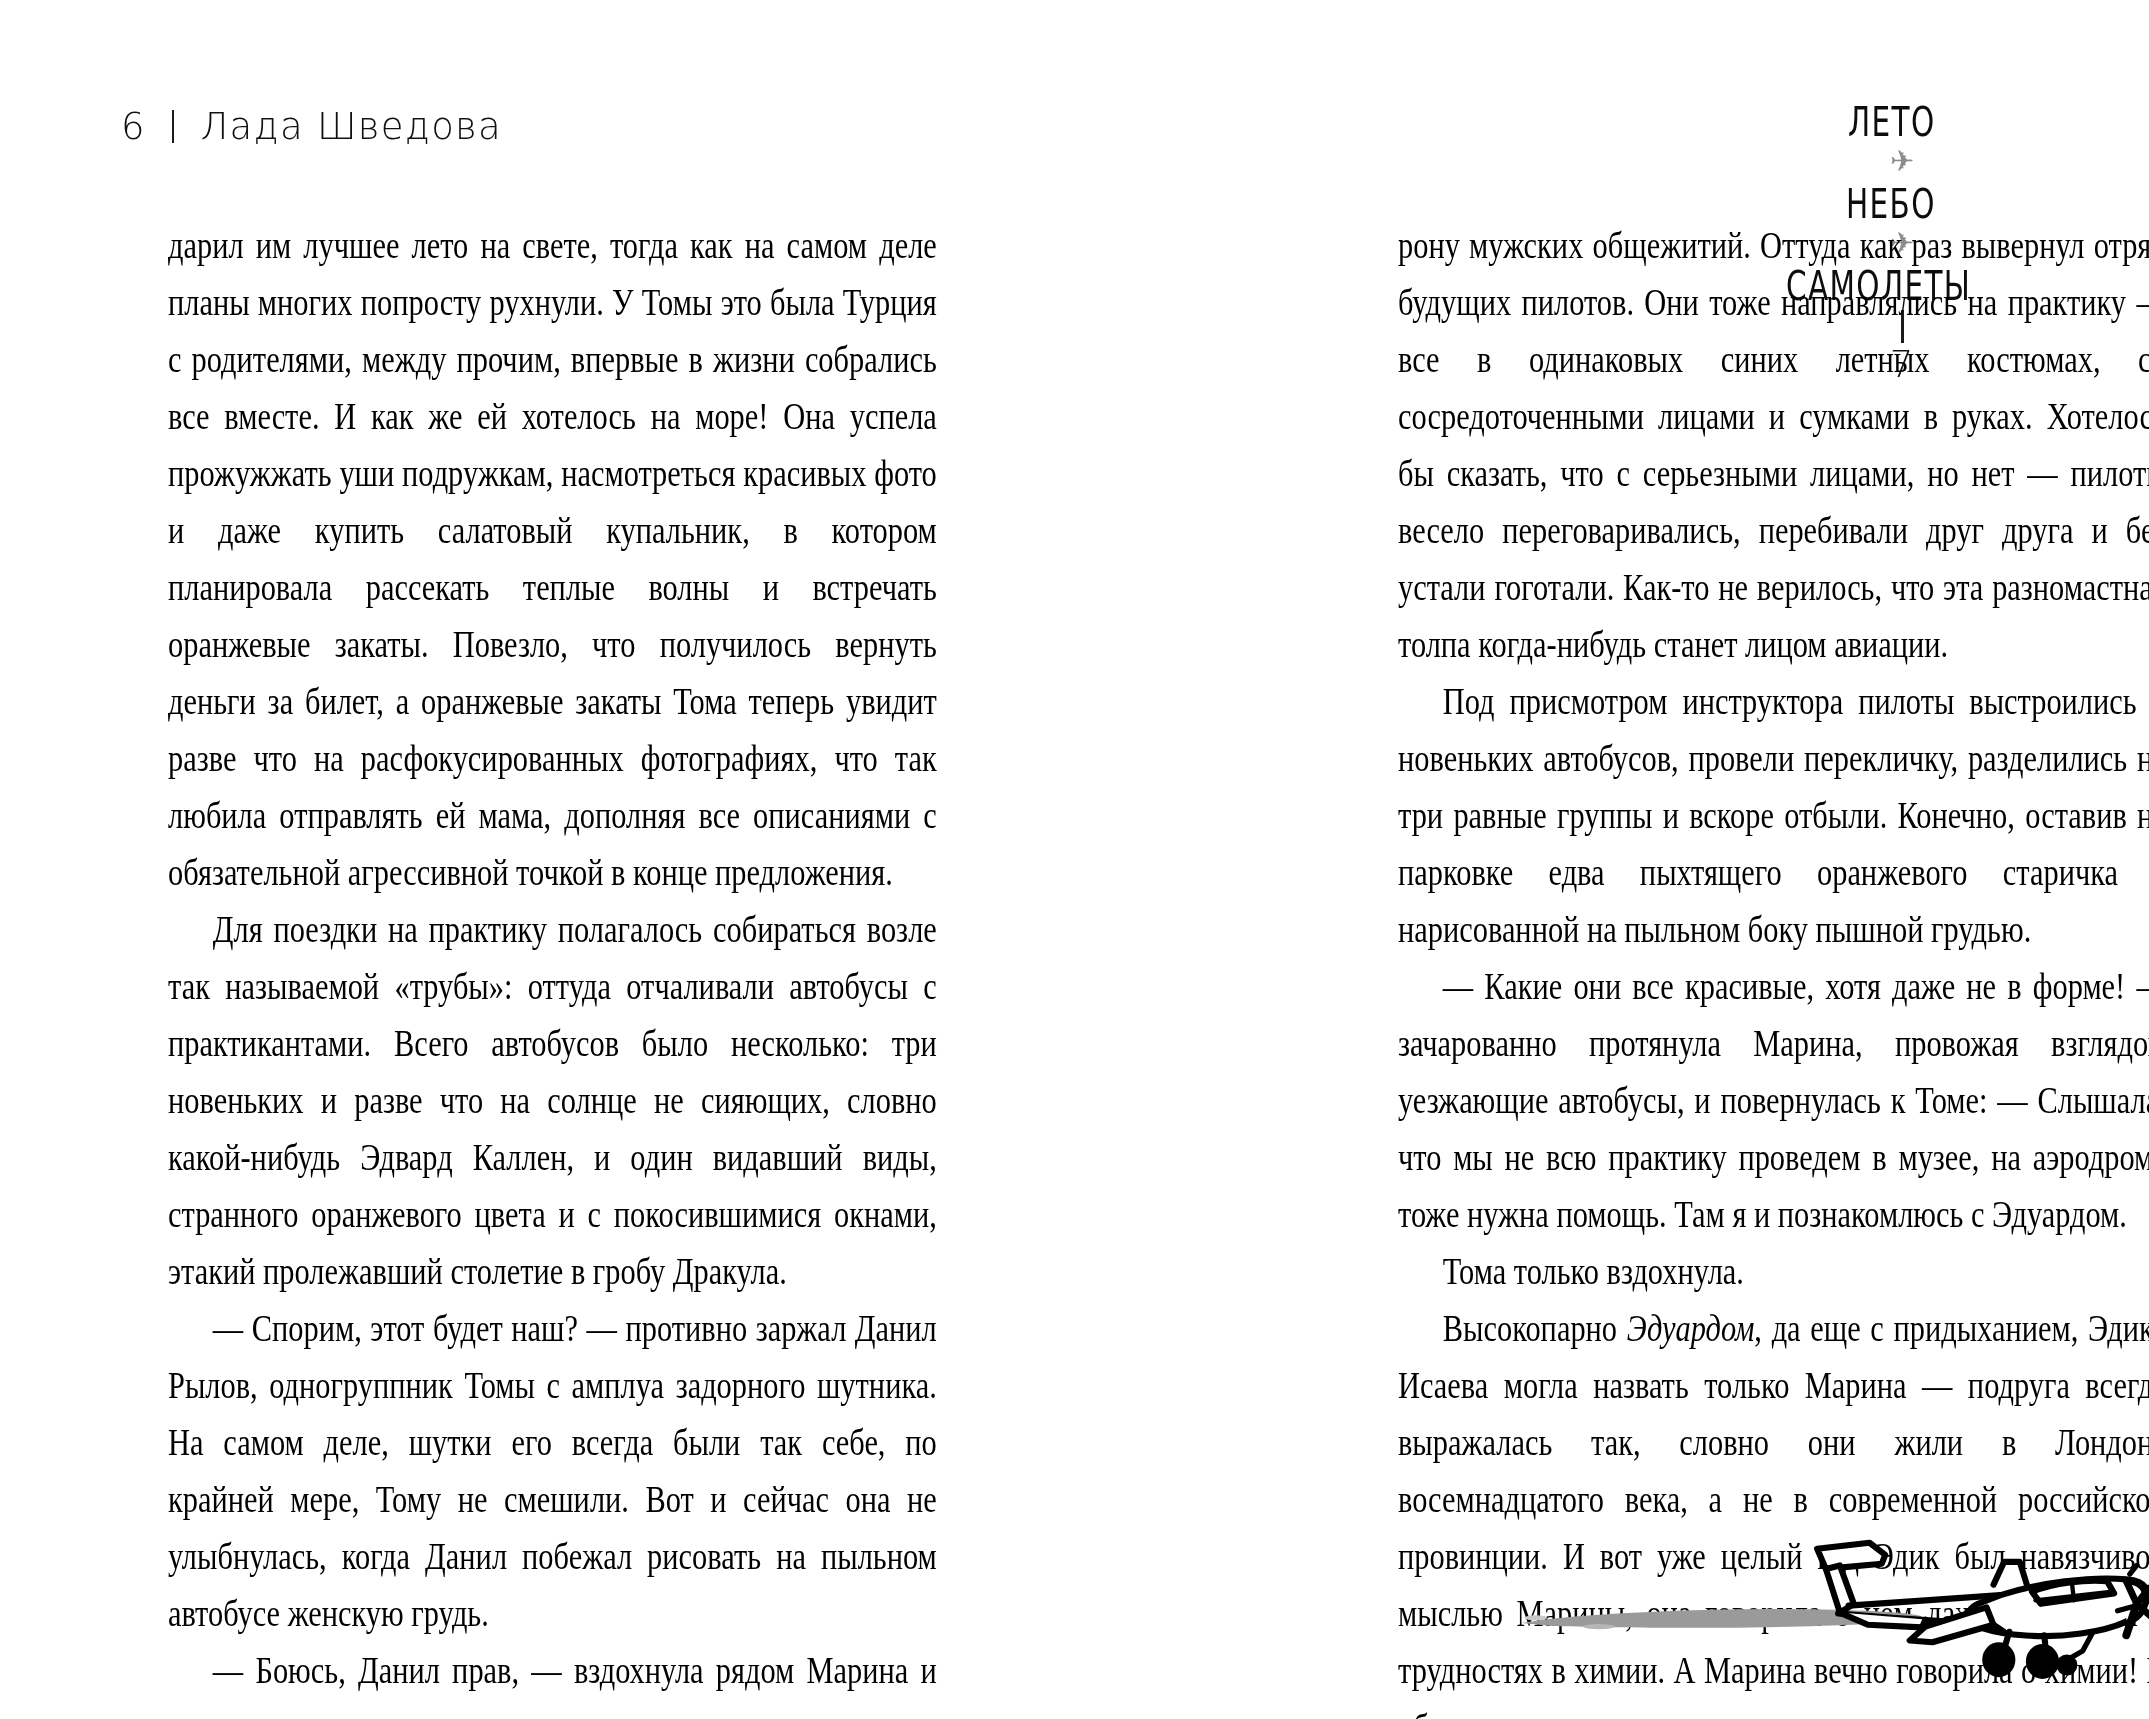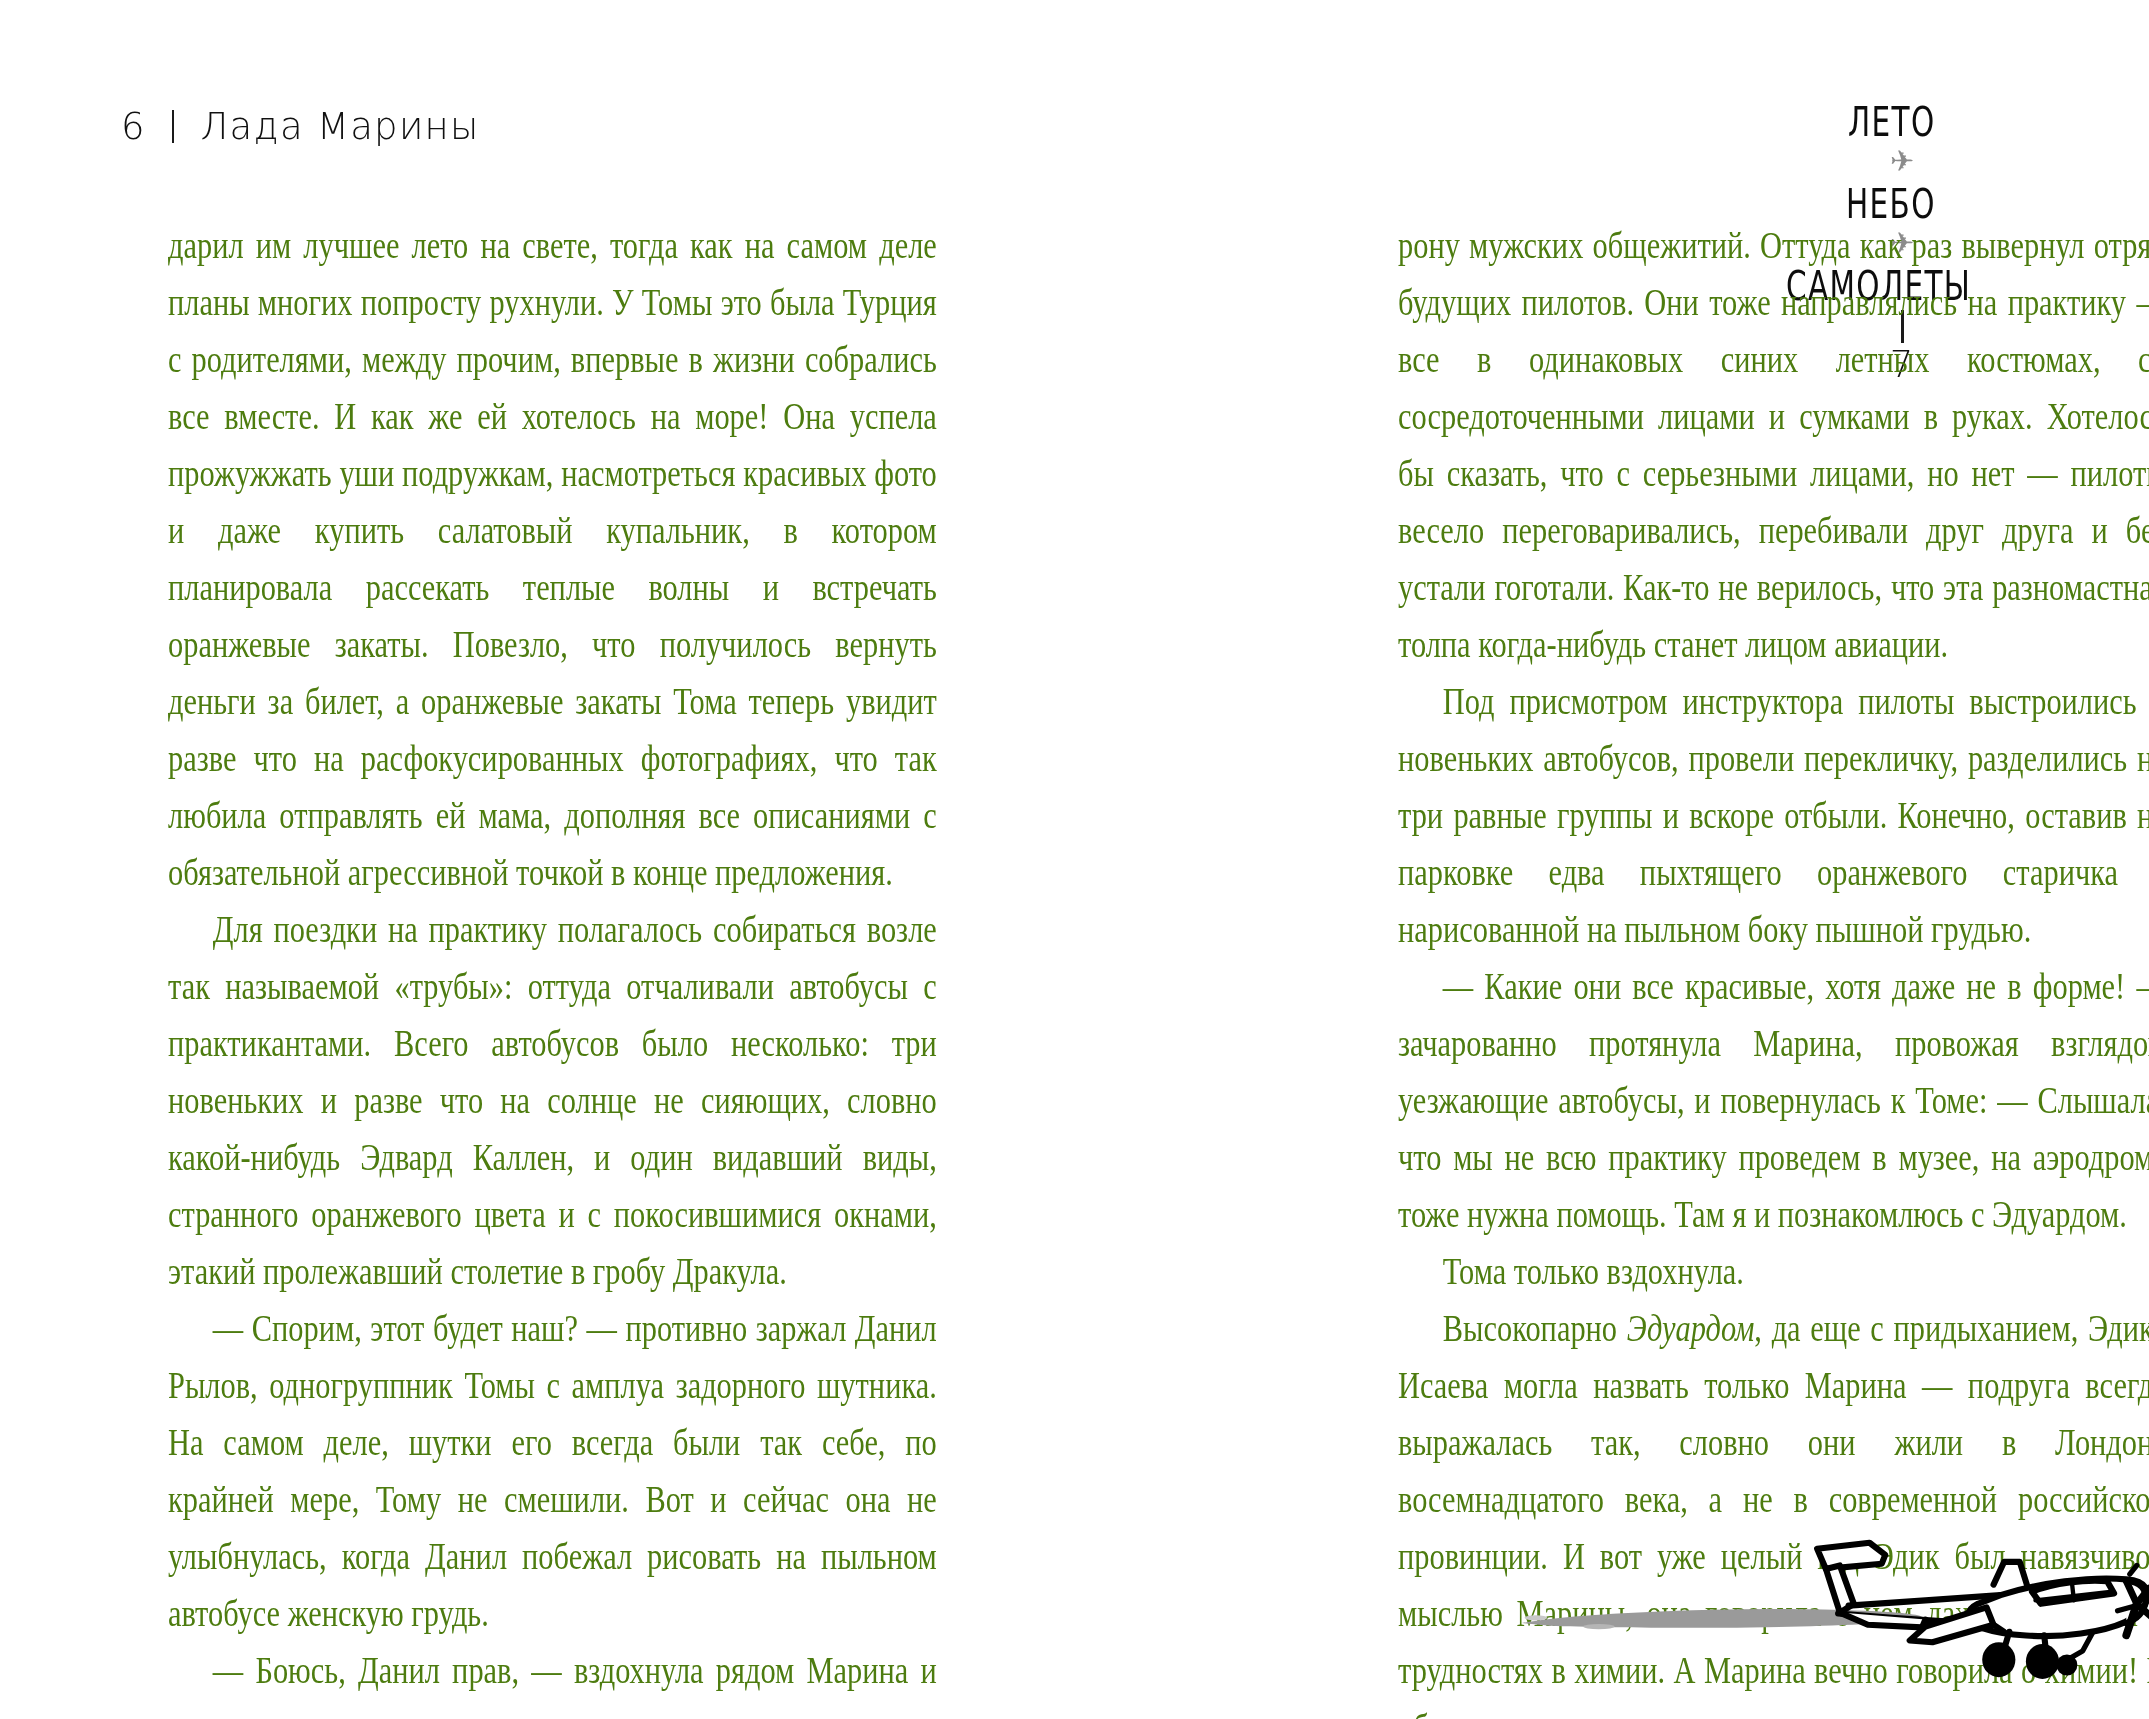--- a/index.html
+++ b/index.html
@@ -77,21 +77,21 @@
   }
   .col.left  { margin-left: 168px; }
   .col.right { margin-left: 461px; }
 
   .col p {
     margin: 0;
     text-align: justify;
     text-justify: inter-word;
     font-size: 38px;
     line-height: 57px;
-    color: #4d7c0f;
+    color: #000000;
     font-family: "Liberation Serif", "DejaVu Serif", serif;
     transform-origin: left top;
     -webkit-font-smoothing: none;
   }
   .col p + p {
     text-indent: 56px;
   }
   .col p.cont {
     text-indent: 0;
   }
@@ -120,21 +120,21 @@
   .vignette svg { display: block; }
 </style>
 </head>
 <body>
 
 <div class="page">
 
   <div class="running-head left">
     <span class="folio">6</span>
     <span class="folio-rule"></span>
-    <span class="author-name">Лада Марины</span>
+    <span class="author-name">Лада Шведова</span>
   </div>
 
   <div class="running-head right">
     <span class="book-title">ЛЕТО</span>
     <span class="plane-glyph">✈</span>
     <span class="book-title">НЕБО</span>
     <span class="plane-glyph">✈</span>
     <span class="book-title">САМОЛЕТЫ</span>
     <span class="folio-rule"></span>
     <span class="folio">7</span>

